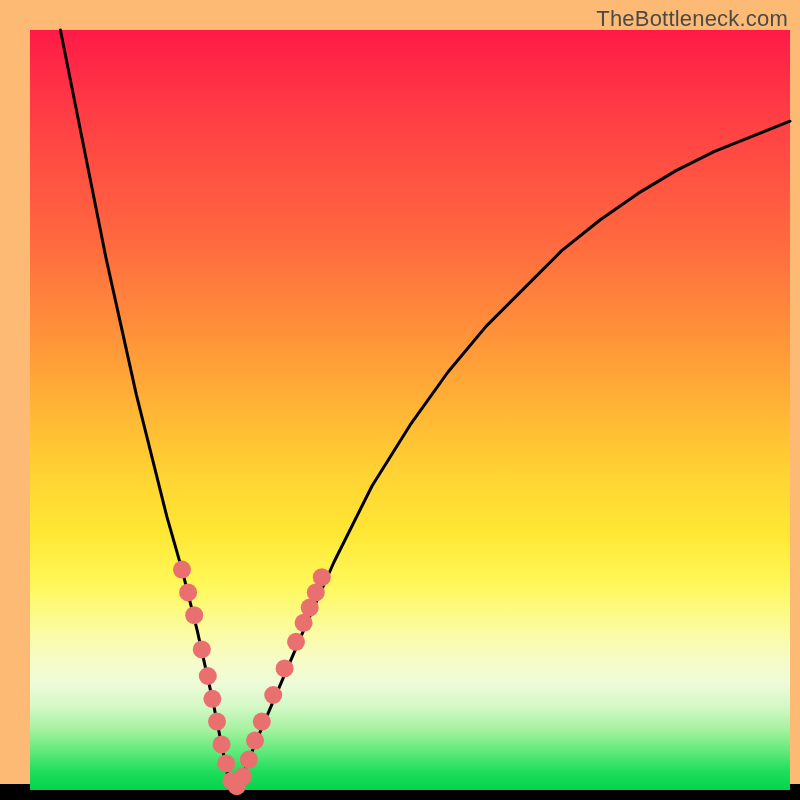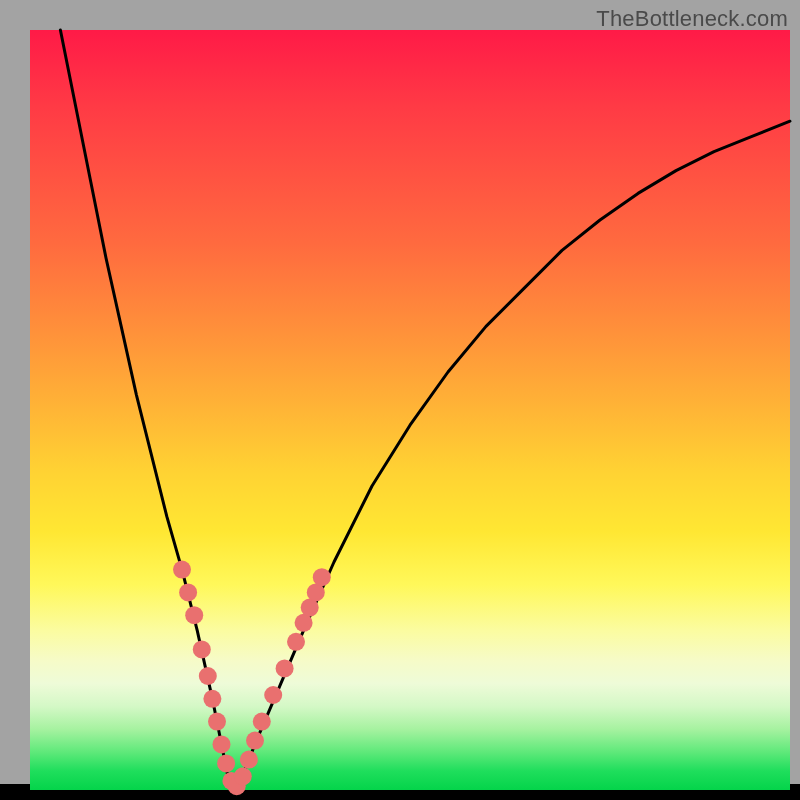--- a/index.html
+++ b/index.html
@@ -8,21 +8,21 @@
     width: 800px;
     height: 800px;
     overflow: hidden;
     background: #000;
     font-family: Arial, Helvetica, sans-serif;
   }
   .frame {
     position: relative;
     width: 800px;
     height: 784px;
-    background: #a3a3a3;
+    background: #fdba74;
   }
   .plot-area {
     position: absolute;
     left: 30px;
     top: 30px;
     width: 760px;
     height: 760px;
     
     background: linear-gradient(
       to bottom,

